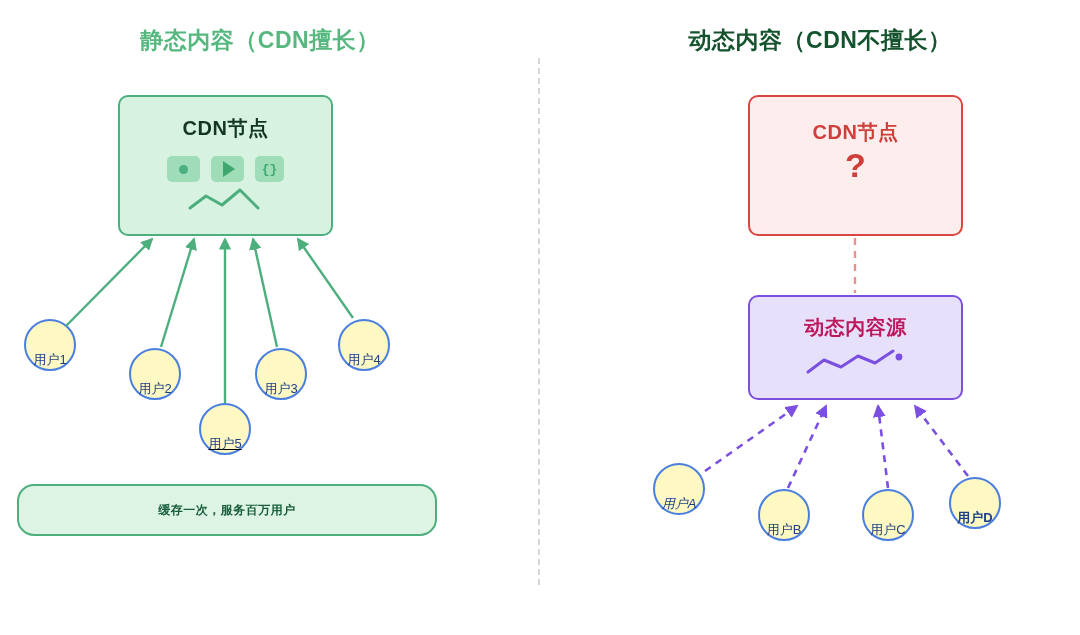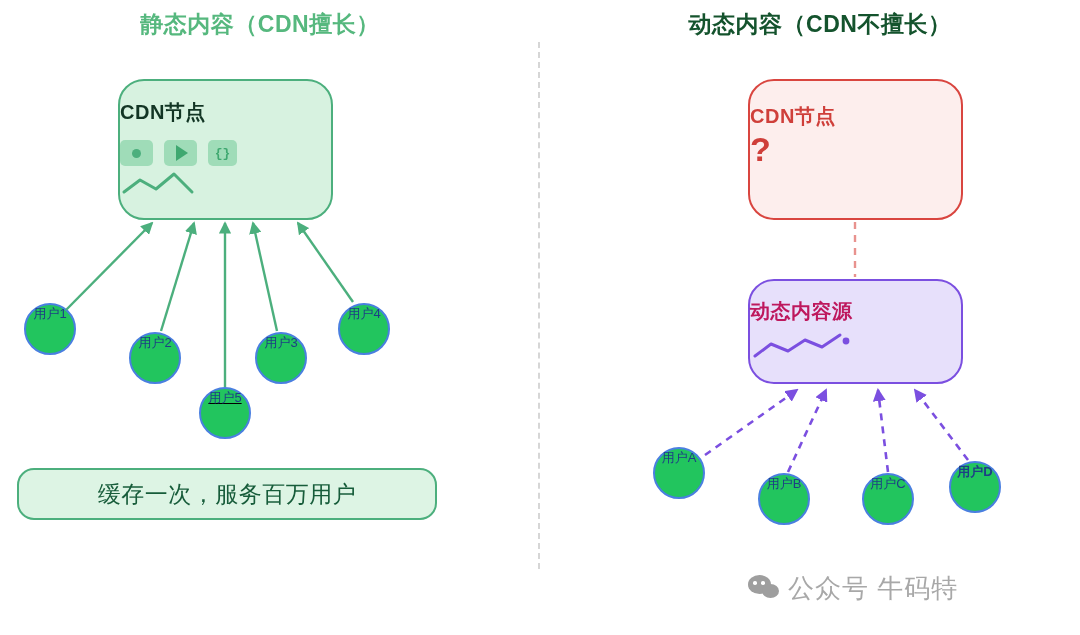--- a/index.html
+++ b/index.html
@@ -9,21 +9,21 @@
   }
   body {
     width: 1080px;
     height: 635px;
     position: relative;
     overflow: hidden;
     font-family: "Liberation Sans", "DejaVu Sans", sans-serif;
   }
   #stage {
     position: absolute;
-    left: 0; top: 0;
+    left: 0; top: 16px;
     width: 1080px;
     height: 581px;
   }
   .panel-title {
     position: absolute;
     font-size: 23px;
     font-weight: bold;
     letter-spacing: 0.5px;
     white-space: nowrap;
     text-align: center;
@@ -32,25 +32,26 @@
     left: 0; top: 9px; width: 520px;
     color: #56b87e;
   }
   #title-dynamic {
     left: 560px; top: 9px; width: 520px;
     color: #14532d;
   }
   .node-box {
     position: absolute;
     box-sizing: border-box;
-    border-radius: 26px;
+    border-radius: 10px;
     border-width: 2.5px;
     border-style: solid;
     display: flex;
     flex-direction: column;
+    align-items: center;
   }
   #cdn-green-box {
     left: 118px; top: 79px;
     width: 215px; height: 141px;
     background: #d7f2e0;
     border-color: #4caf7d;
   }
   #cdn-green-title {
     margin-top: 18px;
     font-size: 20px;
@@ -137,46 +138,46 @@
     align-items: center;
     justify-content: center;
   }
   #summary-green {
     left: 17px; top: 468px;
     width: 420px; height: 52px;
     background: #ddf4e4;
     border-color: #4caf7d;
   }
   #summary-green-label {
-    font-size: 23px;
-    font-weight: normal;
+    font-size: 12px;
+    font-weight: bold;
     color: #175c3a;
     letter-spacing: 0.5px;
   }
   #summary-red {
     left: 650px; top: 562px;
     width: 420px; height: 52px;
     background: #fdeeed;
     border-color: #d9453f;
   }
   #summary-red-label {
     font-size: 19px;
     font-weight: bold;
     color: #cf3f3a;
     letter-spacing: 0.5px;
   }
   .user-node {
     position: absolute;
     box-sizing: border-box;
     width: 52px; height: 52px;
     border-radius: 50%;
-    background: #22c55e;
+    background: #fef9c3;
     border: 2px solid #4a7fe0;
     display: flex;
-    align-items: flex-start;
+    align-items: flex-end;
     justify-content: center;
   }
   .user-label {
     font-size: 13px;
     color: #1d3f85;
     white-space: nowrap;
   }
   #watermark {
     position: absolute;
     left: 748px; top: 565px;
@@ -279,43 +280,34 @@
   </div>
 
   <div class="node-box" id="origin-purple-box">
     <div id="origin-purple-title">动态内容源</div>
     <svg class="sparkline" width="106" height="32" viewBox="0 0 106 32">
       <polyline points="5,27 21,15 38,22 55,11 72,18 90,6" fill="none" stroke="#7b4fe0" stroke-width="3" stroke-linecap="round" stroke-linejoin="round"></polyline>
       <circle cx="96" cy="12" r="3.4" fill="#7b4fe0"></circle>
     </svg>
   </div>
 
-  <div class="user-node" style="left:653px; top:447px;">
+  <div class="user-node" style="left:653px; top:447px;font-style:italic;">
     <span class="user-label">用户A</span>
   </div>
   <div class="user-node" style="left:758px; top:473px;">
     <span class="user-label">用户B</span>
   </div>
   <div class="user-node" style="left:862px; top:473px;">
     <span class="user-label">用户C</span>
   </div>
   <div class="user-node" style="left:949px; top:461px;font-weight:bold;">
     <span class="user-label">用户D</span>
   </div>
 
 
-  <div id="watermark">
-    <div id="wechat-logo">
-      <span class="bubble big"></span>
-      <span class="bubble small"></span>
-      <span class="bubble-eye" style="left:5px; top:6px;"></span>
-      <span class="bubble-eye" style="left:13px; top:6px;"></span>
-    </div>
-    <span id="watermark-text">公众号 牛码特</span>
-  </div>
 
   <svg class="overlay">
     <defs>
       <marker id="arrow-green" viewBox="0 0 10 10" refX="8.5" refY="5" markerWidth="5.2" markerHeight="5.2" orient="auto-start-reverse">
         <path d="M 0 0 L 10 5 L 0 10 z" fill="#4caf7d"></path>
       </marker>
       <marker id="arrow-purple" viewBox="0 0 10 10" refX="8.5" refY="5" markerWidth="5.0" markerHeight="5.0" orient="auto-start-reverse">
         <path d="M 0 0 L 10 5 L 0 10 z" fill="#7b4fe0"></path>
       </marker>
     </defs>

